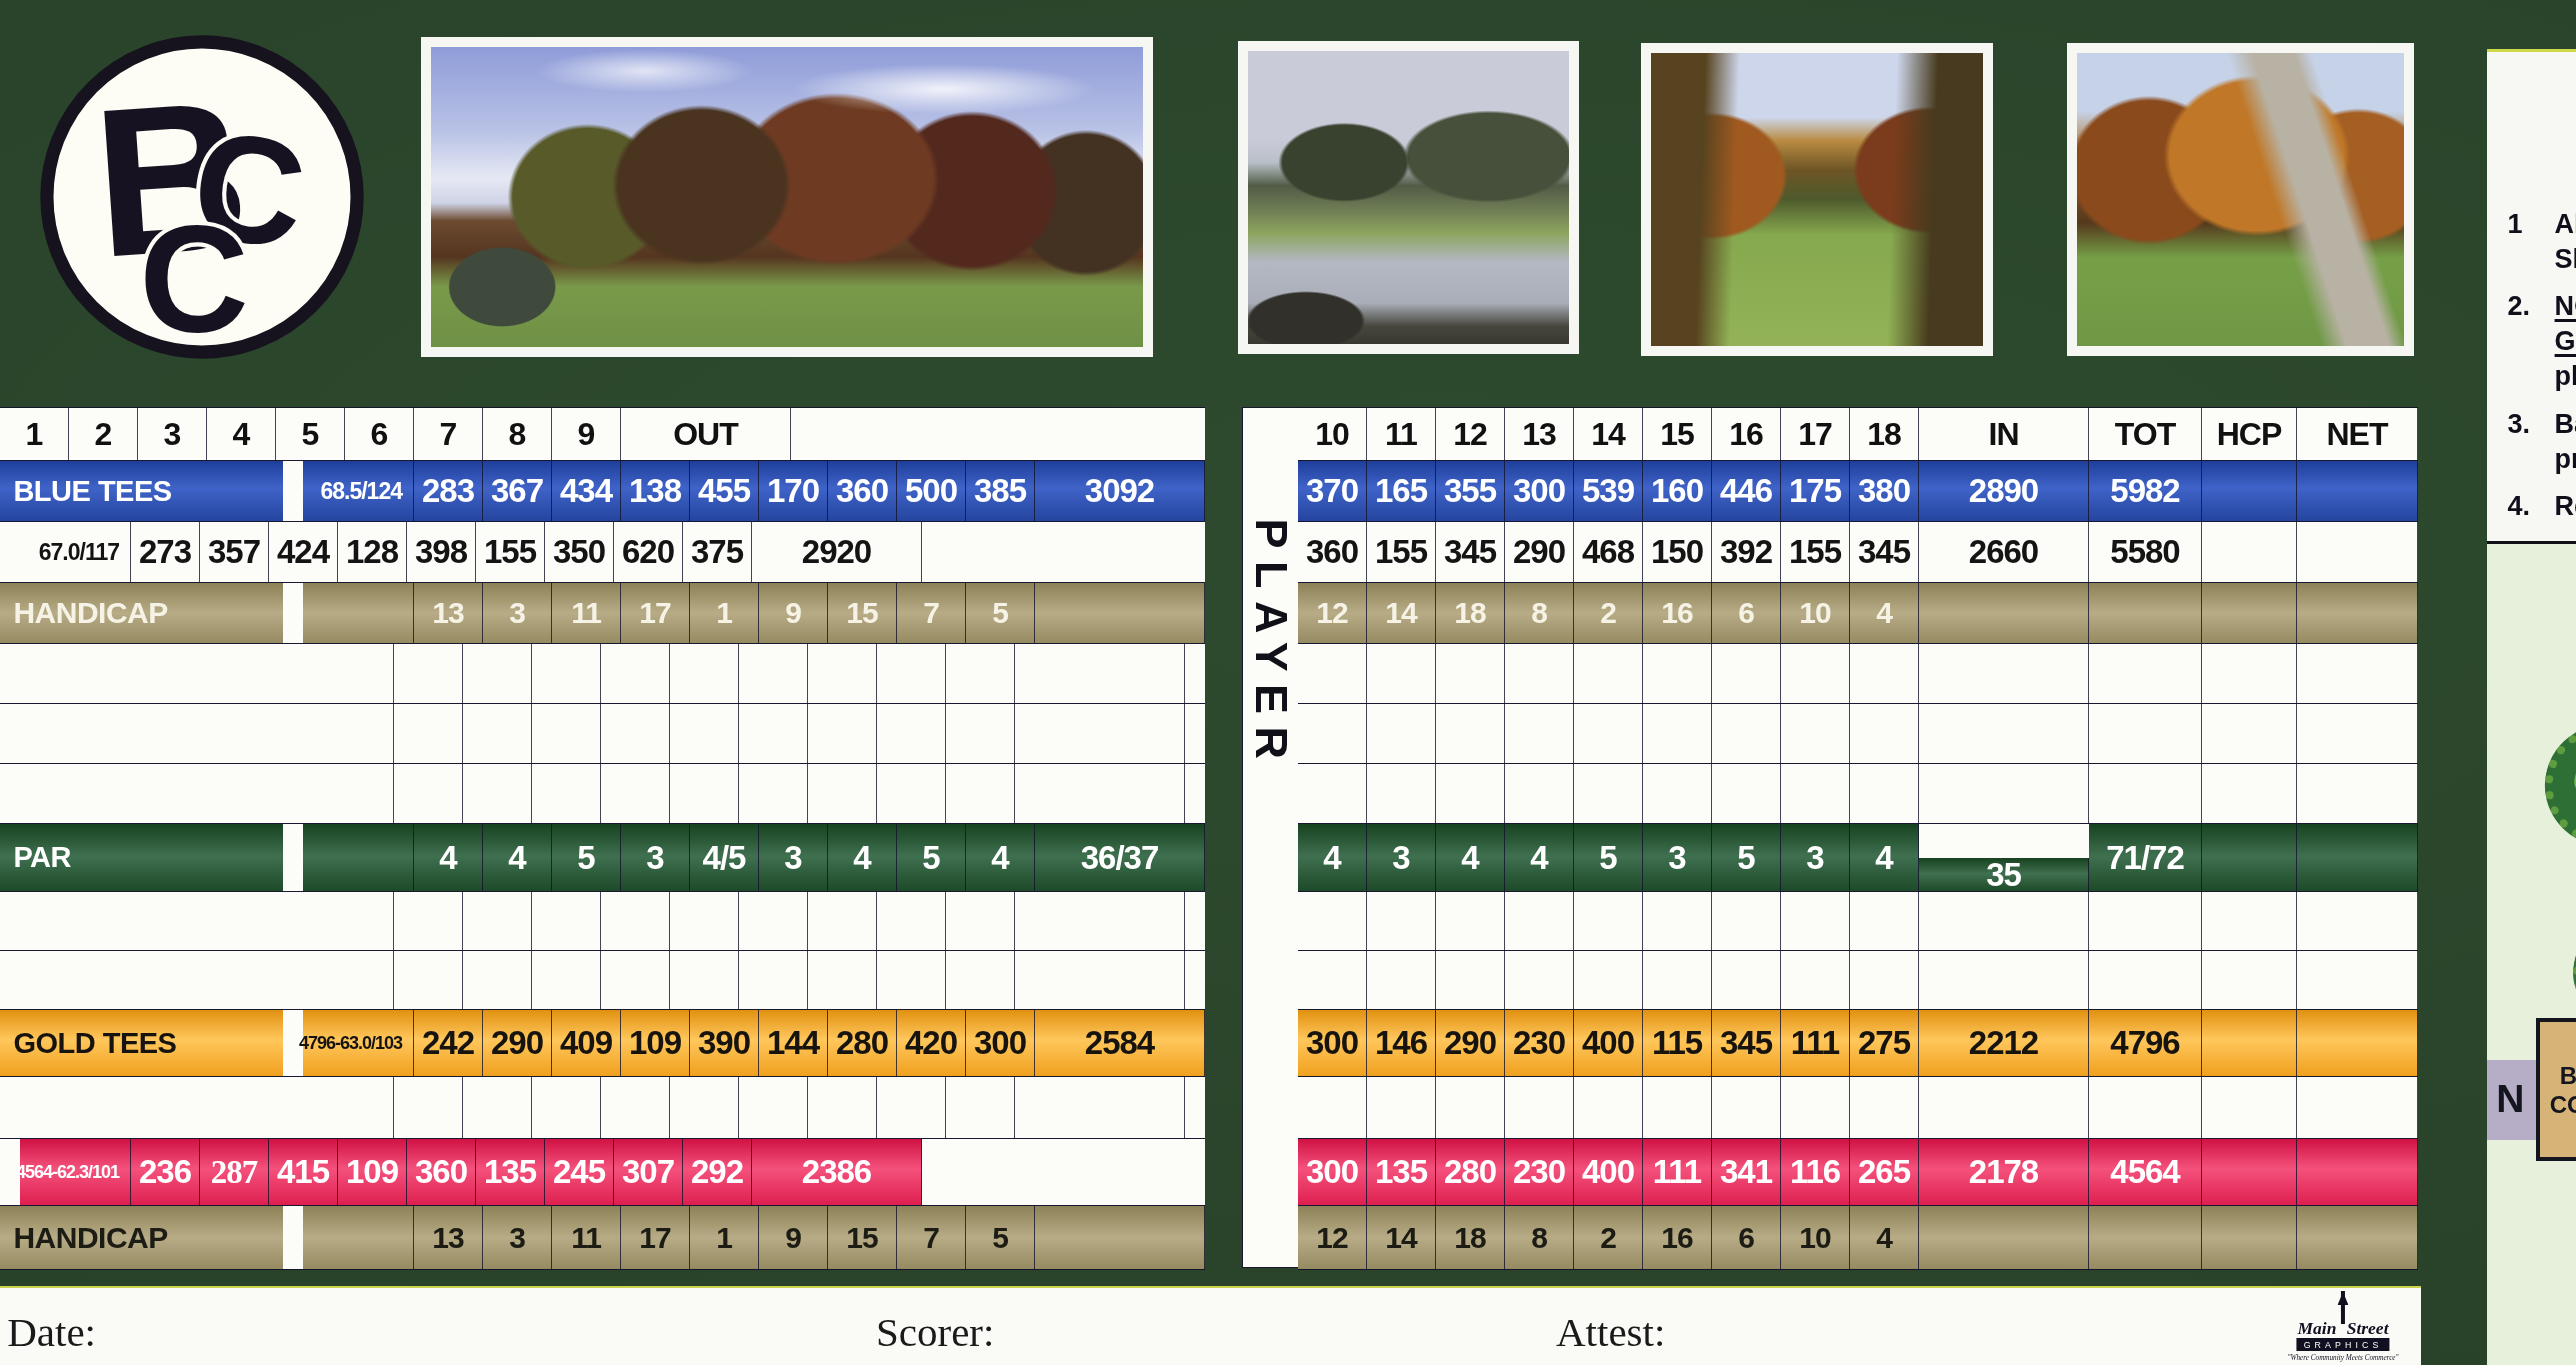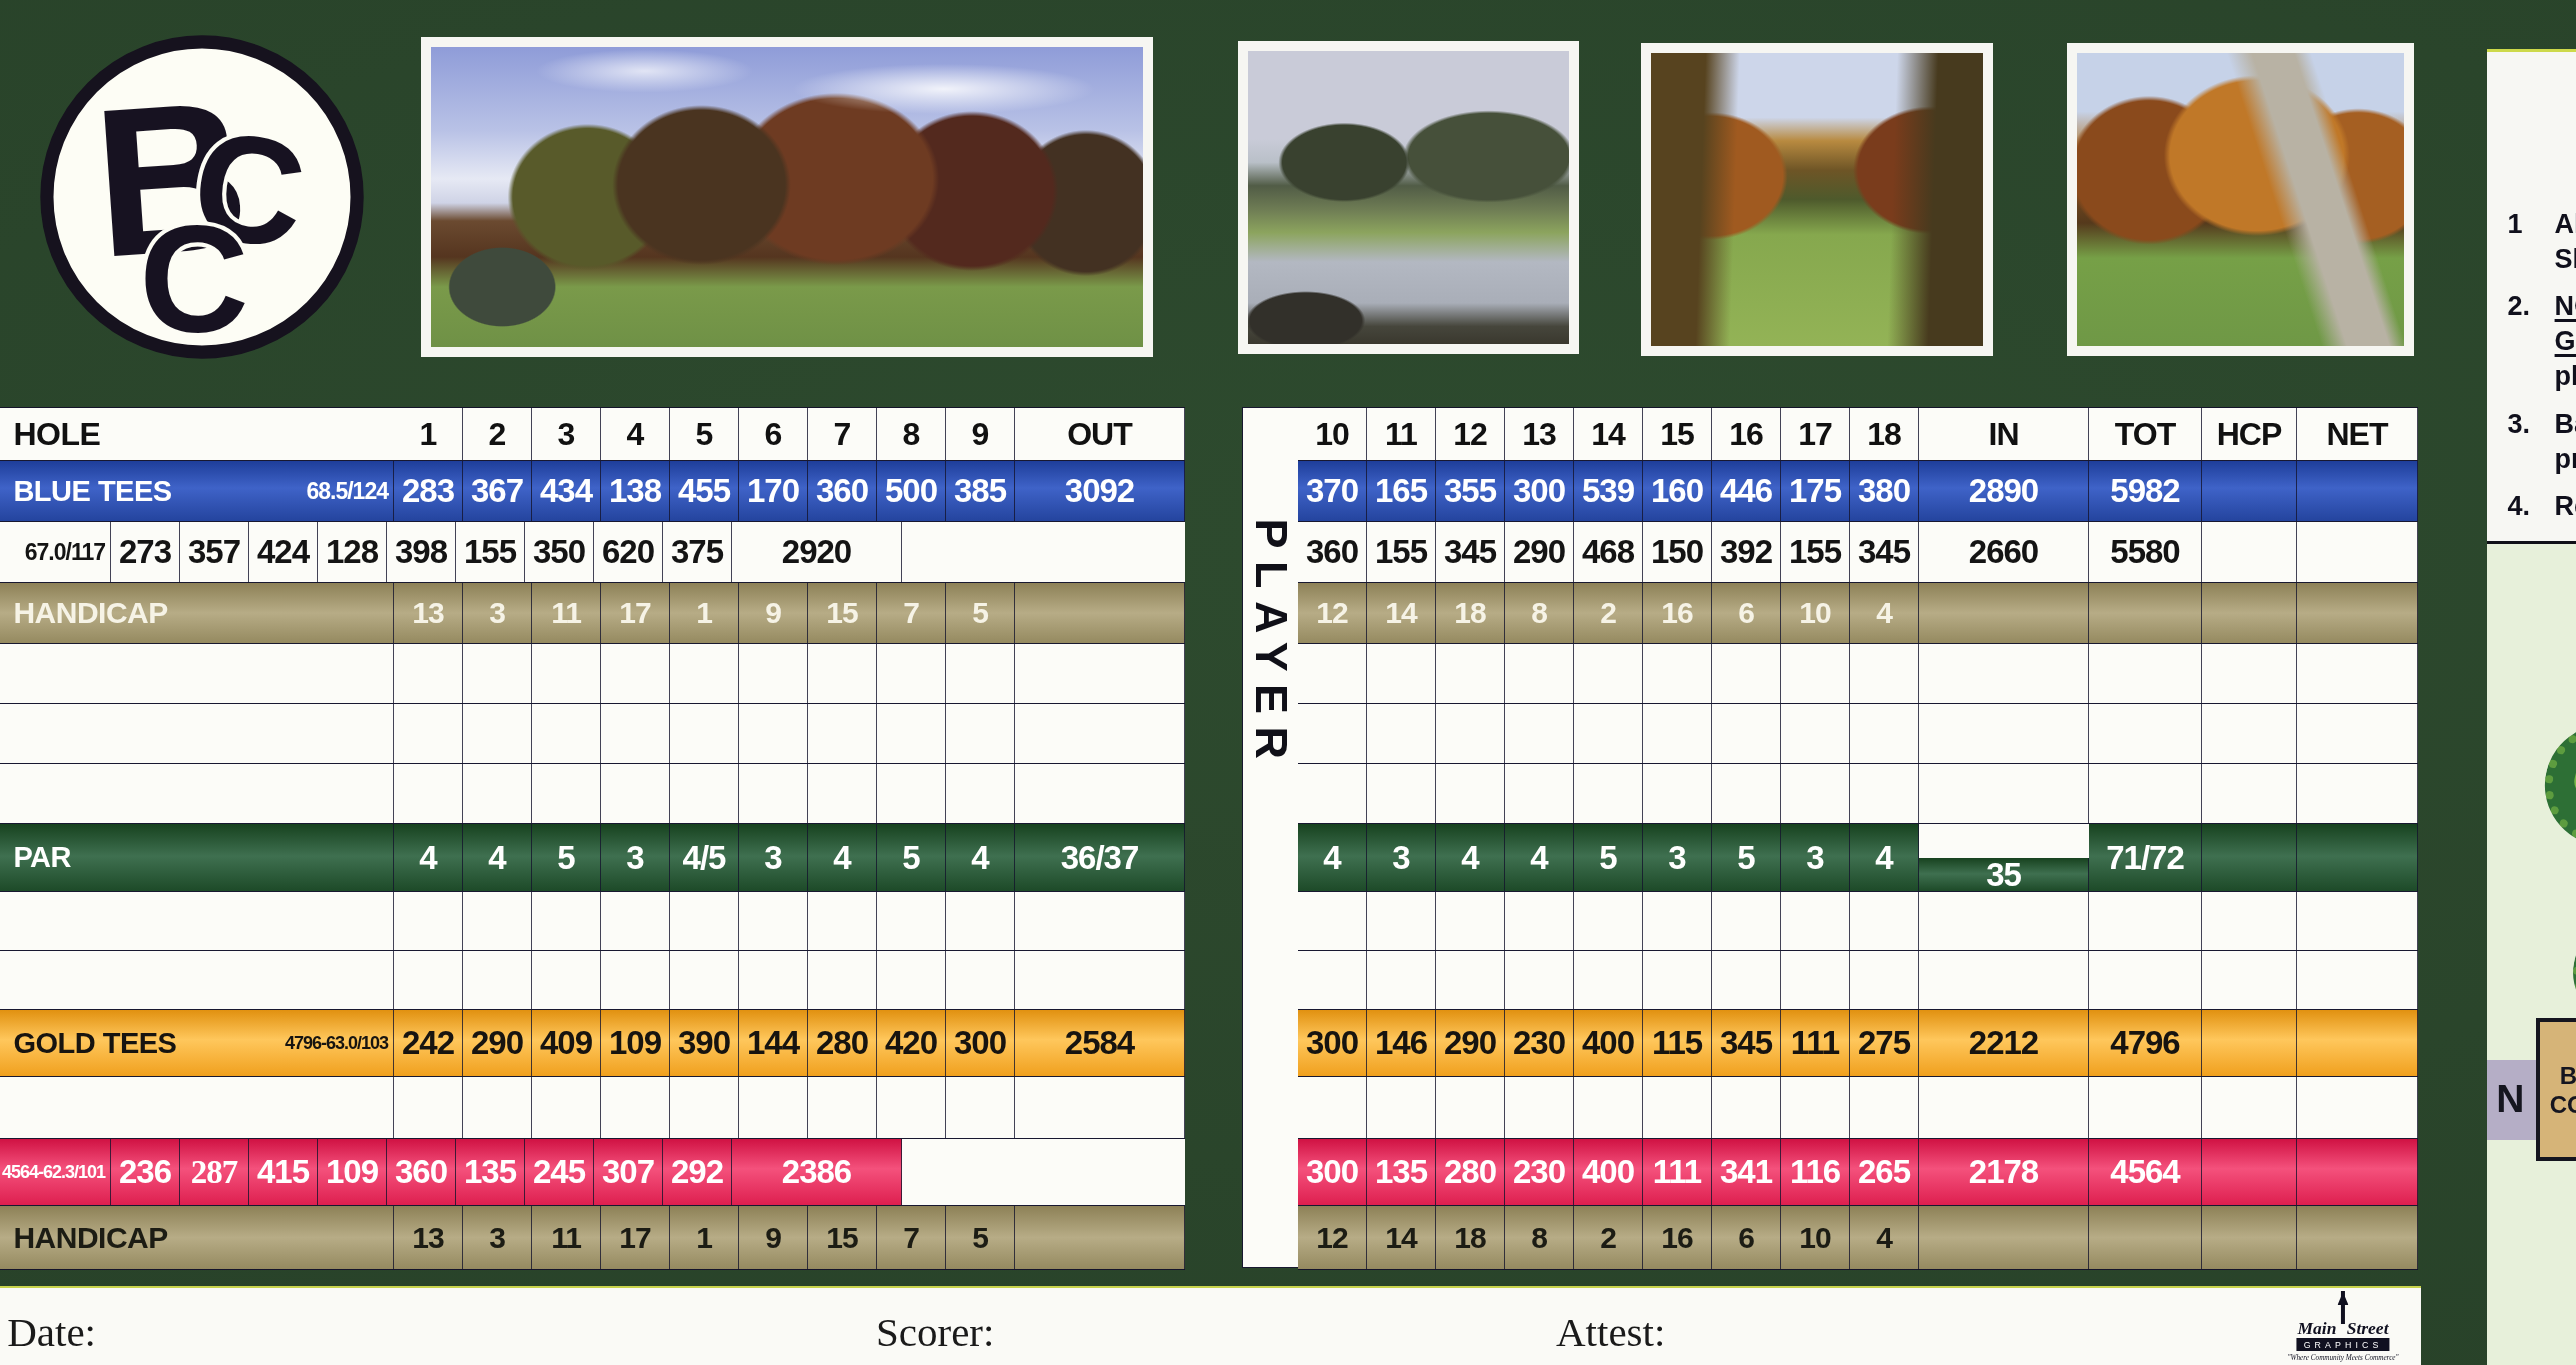--- a/index.html
+++ b/index.html
@@ -43,21 +43,21 @@
     linear-gradient(to bottom,#c6d2e8 0 20%,#b0772e 34%,#6e451e 50%,#55391c 58%,#76a047 70%,#6f9846 100%);}
   
   .stable{position:absolute;top:407px;background:#fcfcf8;border-top:1.5px solid #14142a;border-bottom:1.5px solid #14142a;}
   .front{left:0;}
   .back{left:1298px;}
   .t-row{display:flex;box-sizing:border-box;border-top:1.5px solid #181830;}
   .t-row:first-child{border-top:none;}
   .t-cell{box-sizing:border-box;border-right:1px solid rgba(20,20,45,.8);display:flex;align-items:center;justify-content:center;
     font-weight:bold;font-size:33px;letter-spacing:-1px;overflow:visible;white-space:nowrap;}
   .t-cell.lbl{justify-content:flex-start;padding-left:13.4px;font-size:29px;border-right:none;letter-spacing:-0.5px;}
-  .t-cell.rat{justify-content:flex-end;padding-right:5px;font-size:23px;}
+  .t-cell.rat{justify-content:flex-end;padding-right:11px;font-size:23px;margin-left:20px;}
   .k-header .t-cell{background:#fcfcf8;color:#111;font-size:32px;}
   .k-blank  .t-cell{background:#fcfcf8;}
   .k-blue   .t-cell{background:linear-gradient(#1e3e9a,#3f63c8 45%,#24449e);color:#fff;}
   .k-white  .t-cell{background:#fcfcf8;color:#141414;}
   .k-tanw   .t-cell{background:linear-gradient(#8d8157,#b7ac86 50%,#958a60);color:#f6f3e6;font-size:30px;}
   .k-tanb   .t-cell{background:linear-gradient(#8d8157,#b7ac86 50%,#958a60);color:#1c1c14;font-size:30px;}
   .k-par    .t-cell{background:linear-gradient(#17421f,#3f7050 48%,#1d4a28);color:#fff;}
   .k-gold   .t-cell{background:linear-gradient(#e19110,#ffc75c 45%,#f0a01e);color:#171410;}
   .k-red    .t-cell{background:linear-gradient(#d01243,#f4517c 45%,#de1f4f);color:#fff;}
   .k-gold .t-cell.rat,.k-red .t-cell.rat{font-size:18px;letter-spacing:-1px;}
@@ -128,21 +128,20 @@
     </div>
   <div class="photo photo3">
       <div class="ph ph3"></div>
     </div>
   <div class="photo photo4">
       <div class="ph ph4"></div>
     </div>
 
   <div class="stable front">
       <div class="t-row k-header" style="height: 52px;">
-        <div class="t-cell lbl" style="width: 394px;">HOLE</div>
         <div class="t-cell" style="width: 69px;">1</div>
         <div class="t-cell" style="width: 69px;">2</div>
         <div class="t-cell" style="width: 69px;">3</div>
         <div class="t-cell" style="width: 69px;">4</div>
         <div class="t-cell" style="width: 69px;">5</div>
         <div class="t-cell" style="width: 69px;">6</div>
         <div class="t-cell" style="width: 69px;">7</div>
         <div class="t-cell" style="width: 69px;">8</div>
         <div class="t-cell" style="width: 69px;">9</div>
         <div class="t-cell" style="width: 170px;">OUT</div>

